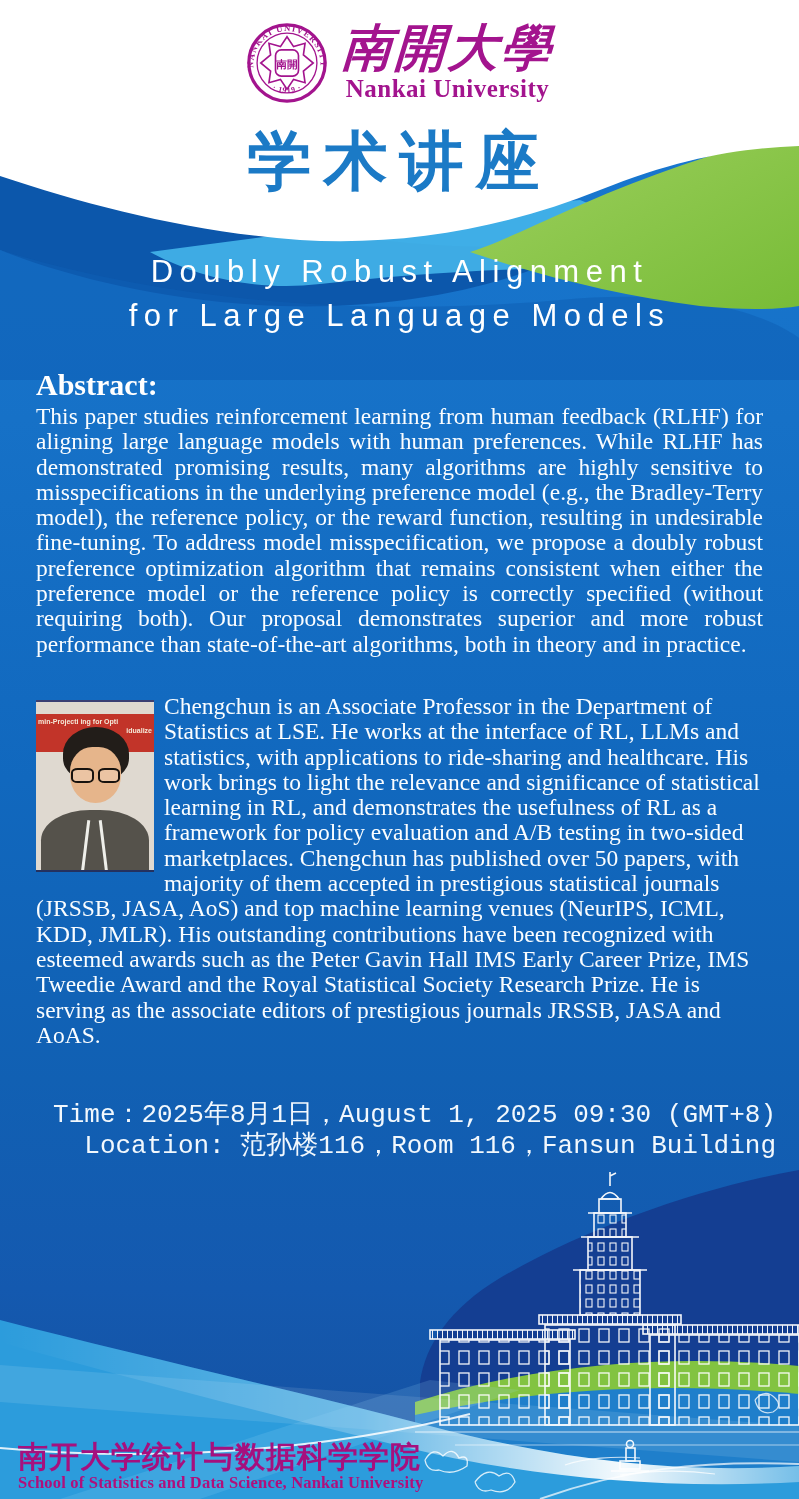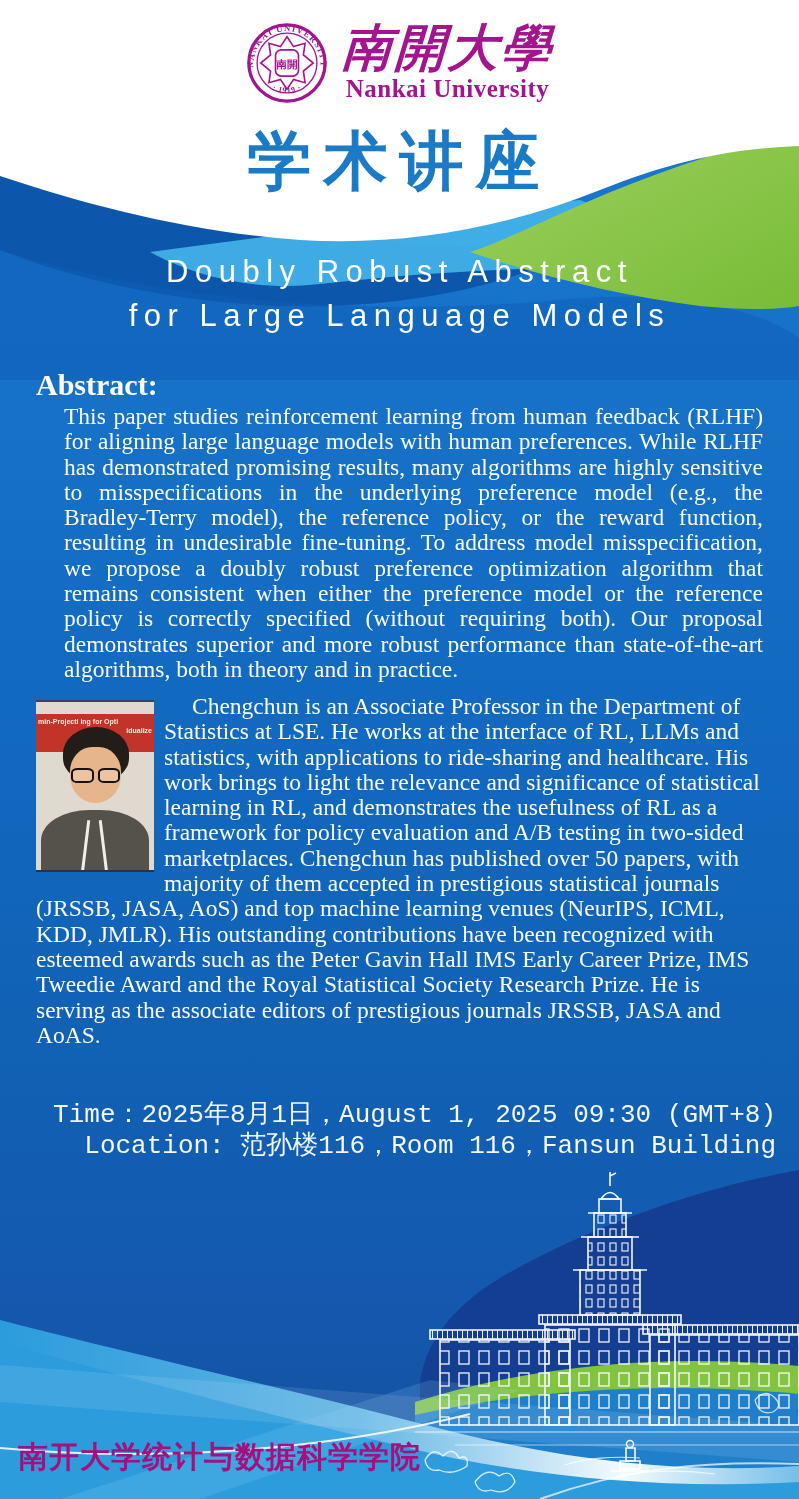--- a/index.html
+++ b/index.html
@@ -23,21 +23,21 @@
 
   .event-type { top:118px; left:0; width:100%; text-align:center; font-size:64px; font-weight:bold;
                 color:#1B7AC6; letter-spacing:12px; z-index:3; }
 
   .lecture-title { top:250px; left:0; width:100%; text-align:center; color:#FFFFFF; z-index:3;
                    font-family:"Liberation Sans","DejaVu Sans",sans-serif; font-weight:400;
                    font-size:31px; letter-spacing:6.5px; line-height:44px; }
 
   .section { left:36px; width:727px; z-index:3; color:#FAFDFF; }
   .sec-heading { font-size:30px; font-weight:bold; color:#FFFFFF; margin:0 0 2px 0; }
-  .body-text { font-size:23.5px; line-height:25.3px; text-align:justify;margin-left:28px; }
+  .body-text { font-size:23.5px; line-height:25.3px; text-align:justify; }
 
   .abstract-sec { top:368px; }
   .speaker-sec  { top:694px; }
 
   
   .photo { width:118px; height:168px; float:left; margin:6px 10px 2px 0; position:relative;
            background:#DFD9D0; overflow:hidden; border-top:2px solid #3a3f72; border-bottom:2px solid #24315f; }
   .photo .red-band { position:absolute; left:0; top:7%; width:100%; height:23%; background:#C23429; }
   .photo .red-band .frag { position:absolute; color:#F5E9D8; font-family:"Liberation Sans",sans-serif;
            font-size:7px; font-weight:bold; white-space:nowrap; }
@@ -100,21 +100,21 @@
     </svg>
     <div class="logo-text-col">
       <div class="calligraphy">南開大學</div>
       <div class="uni-en">Nankai University</div>
     </div>
   </div>
 
   <div class="abs event-type">学术讲座</div>
 
   <div class="abs lecture-title">
-    <div>Doubly Robust Abstract</div>
+    <div>Doubly Robust Alignment</div>
     <div>for Large Language Models</div>
   </div>
 
   <div class="abs section abstract-sec">
     <h2 class="sec-heading">Abstract:</h2>
     <div class="body-text">This paper studies reinforcement learning from human feedback (RLHF) for aligning large language models with human preferences. While RLHF has demonstrated promising results, many algorithms are highly sensitive to misspecifications in the underlying preference model (e.g., the Bradley-Terry model), the reference policy, or the reward function, resulting in undesirable fine-tuning. To address model misspecification, we propose a doubly robust preference optimization algorithm that remains consistent when either the preference model or the reference policy is correctly specified (without requiring both). Our proposal demonstrates superior and more robust performance than state-of-the-art algorithms, both in theory and in practice.</div>
   </div>
 
   <div class="abs section speaker-sec">
     <div>
@@ -202,15 +202,16 @@
       <path d="M60,312 q12,-16 24,-6 q12,-8 16,6 q-8,14 -24,8 q-12,4 -16,-8" stroke-width="1.3" opacity="0.85"></path>
       <path d="M340,230 q10,-12 20,-2 q8,8 -2,14 q-14,4 -18,-12" stroke-width="1.2" opacity="0.8"></path>
     </g>
 
     <path fill="none" stroke="#FFFFFF" stroke-width="2" opacity="0.85" d="M0,318 C150,332 320,322 470,284"></path>
     <path fill="none" stroke="#FFFFFF" stroke-width="2" opacity="0.7" d="M540,369 C620,340 700,330 799,334"></path>
   </svg>
 
   <div class="abs footer">
     <div class="school-cn">南开大学统计与数据科学学院</div>
+    <div class="school-en">School of Statistics and Data Science, Nankai University</div>
   </div>
 
 </div>
 
 </body></html>

